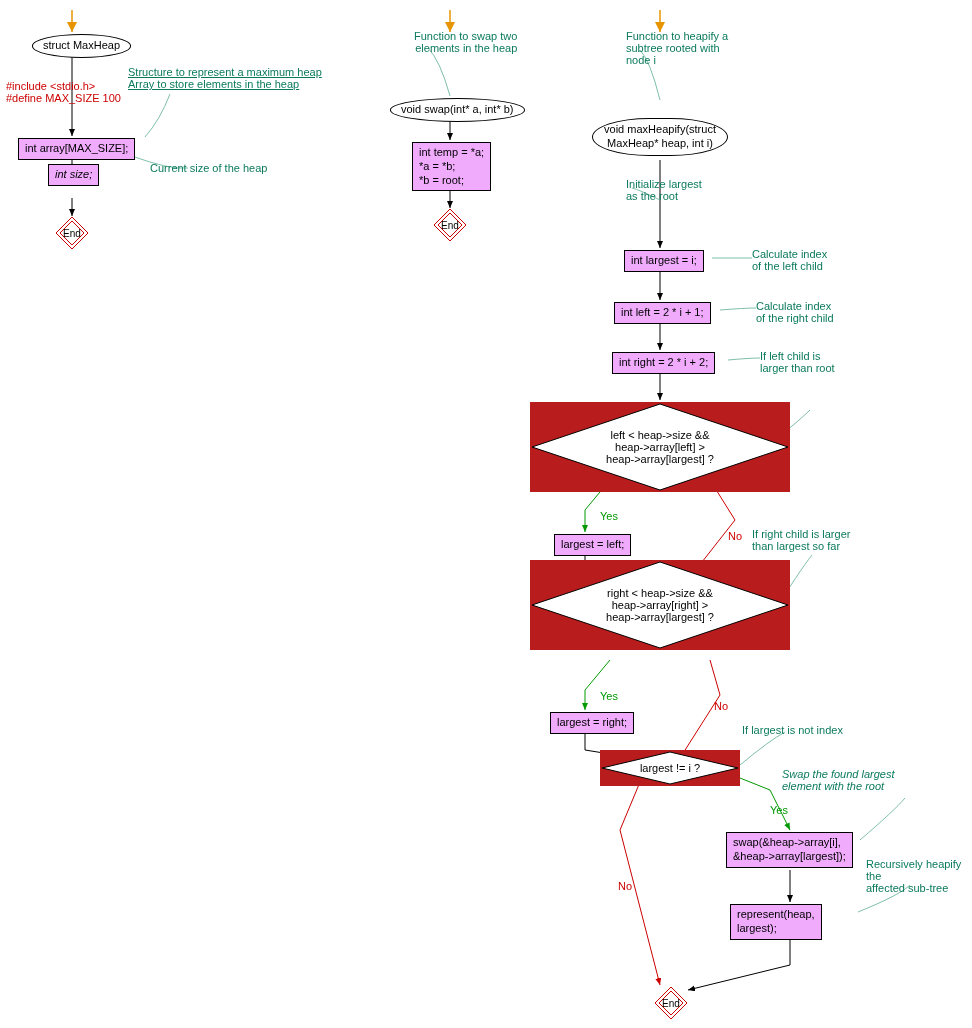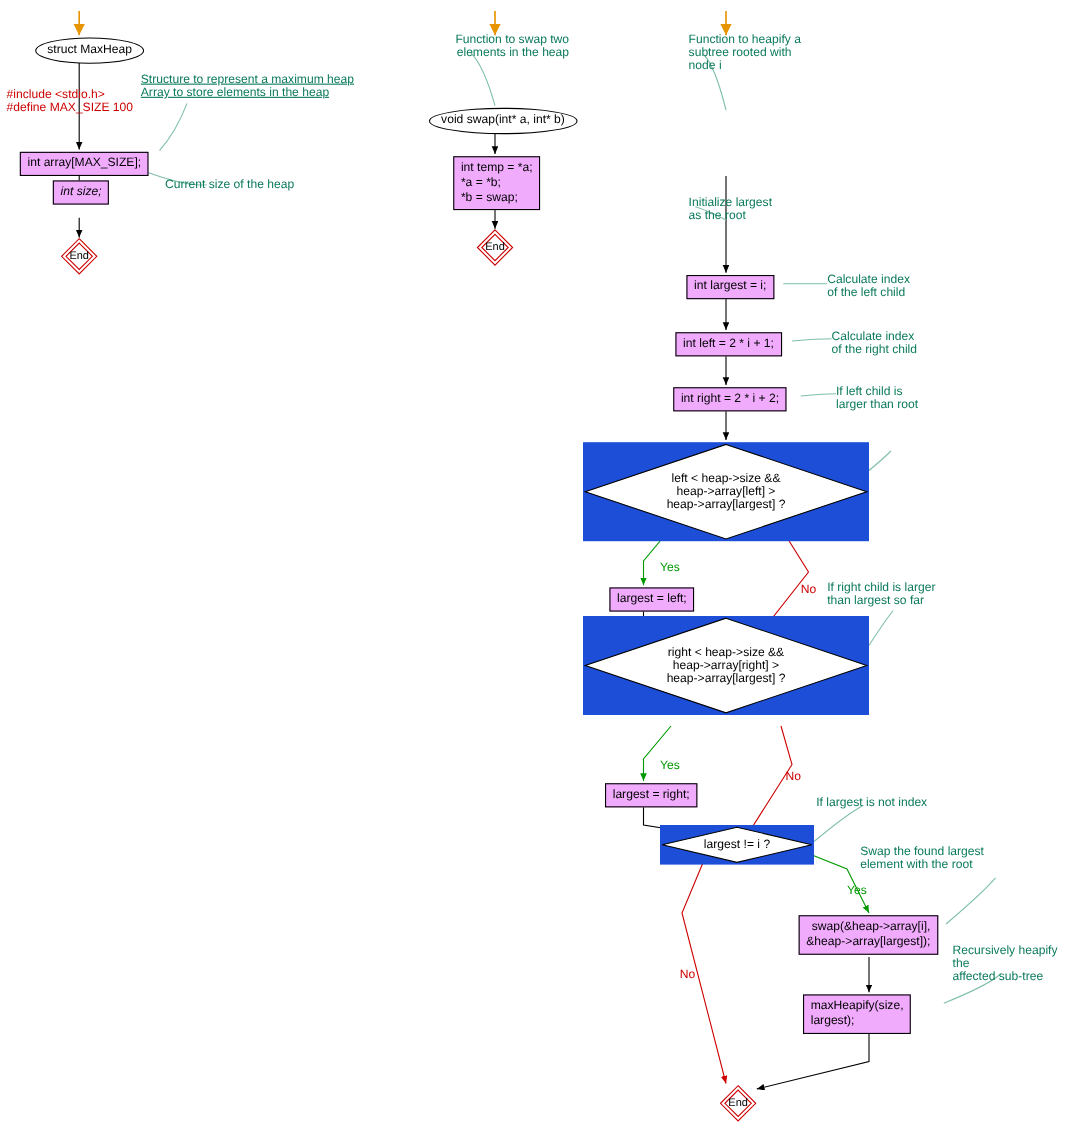--- a/index.html
+++ b/index.html
@@ -32,21 +32,21 @@
   }
   .rect {
     border: 1px solid #000;
     padding: 3px 6px;
     background: #f0abfc;
     display: inline-block;
     white-space: pre-line;
   }
   .diamond {
     position: absolute;
-    background: #1d4ed8;
+    background: #b91c1c;
   }
   .diamond svg { position: absolute; left:0; top:0; }
   .diamond .dtext {
     position: absolute;
     left: 50%; top: 50%;
     transform: translate(-50%,-50%);
     text-align: center;
     white-space: pre-line;
     font-size: 11px;
   }
@@ -186,33 +186,37 @@
 </div>
 
 <div class="comment" style="left:414px; top:30px;text-align:right;">Function to swap two
 elements in the heap</div>
 <div class="node" style="left:390px; top:98px;">
   <span class="ellipse">void swap(int* a, int* b)</span>
 </div>
 <div class="node" style="left:412px; top:142px;">
   <span class="rect" style="text-align:left;">int temp = *a;
 *a = *b;
-*b = swap;</span>
+*b = root;</span>
 </div>
 <div class="end" style="left:433px; top:208px;">
   <svg width="34" height="34">
         <polygon points="17,1 33,17 17,33 1,17" fill="#fff" stroke="#c00"></polygon>
         <polygon points="17,5 29,17 17,29 5,17" fill="#fff" stroke="#c00"></polygon>
       </svg>
   <span class="etext">End</span>
 </div>
 
 <div class="comment" style="left:626px; top:30px;">Function to heapify a
 subtree rooted with
 node i</div>
+<div class="node" style="left:592px; top:118px; width:136px;">
+  <span class="ellipse" style="border-radius:50%/60%; display:inline-block;">void maxHeapify(struct
+MaxHeap* heap, int i)</span>
+</div>
 <div class="comment" style="left:626px; top:178px;">Initialize largest
 as the root</div>
 <div class="node" style="left:624px; top:250px;">
   <span class="rect">int largest = i;</span>
 </div>
 <div class="comment" style="left:752px; top:248px;">Calculate index
 of the left child</div>
 <div class="node" style="left:614px; top:302px;">
   <span class="rect">int left = 2 * i + 1;</span>
 </div>
@@ -258,31 +262,31 @@
 <div class="comment" style="left:742px; top:724px;">If largest is not index</div>
 
 <div class="diamond" style="left:600px; top:750px; width:140px; height:36px;">
   <svg width="140" height="36">
         <polygon points="70,2 138,18 70,34 2,18" fill="#fff" stroke="#000"></polygon>
       </svg>
   <span class="dtext">largest != i ?</span>
 </div>
 <div class="label yes" style="left:770px; top:804px;">Yes</div>
 <div class="label no" style="left:618px; top:880px;">No</div>
-<div class="comment" style="left:782px; top:768px;">Swap the found largest
+<div class="comment" style="left:782px; top:768px;font-style:italic;">Swap the found largest
 element with the root</div>
 
 <div class="node" style="left:726px; top:832px;">
-  <span class="rect" style="text-align:right;">swap(&amp;heap-&gt;array[i],
+  <span class="rect" style="text-align:left;">swap(&amp;heap-&gt;array[i],
 &amp;heap-&gt;array[largest]);</span>
 </div>
 <div class="comment" style="left:866px; top:858px;">Recursively heapify the
 affected sub-tree</div>
 <div class="node" style="left:730px; top:904px;">
-  <span class="rect" style="text-align:left;">maxHeapify(size,
+  <span class="rect" style="text-align:left;">represent(heap,
 largest);</span>
 </div>
 
 <div class="end" style="left:654px; top:986px;">
   <svg width="34" height="34">
         <polygon points="17,1 33,17 17,33 1,17" fill="#fff" stroke="#c00"></polygon>
         <polygon points="17,5 29,17 17,29 5,17" fill="#fff" stroke="#c00"></polygon>
       </svg>
   <span class="etext">End</span>
 </div>

